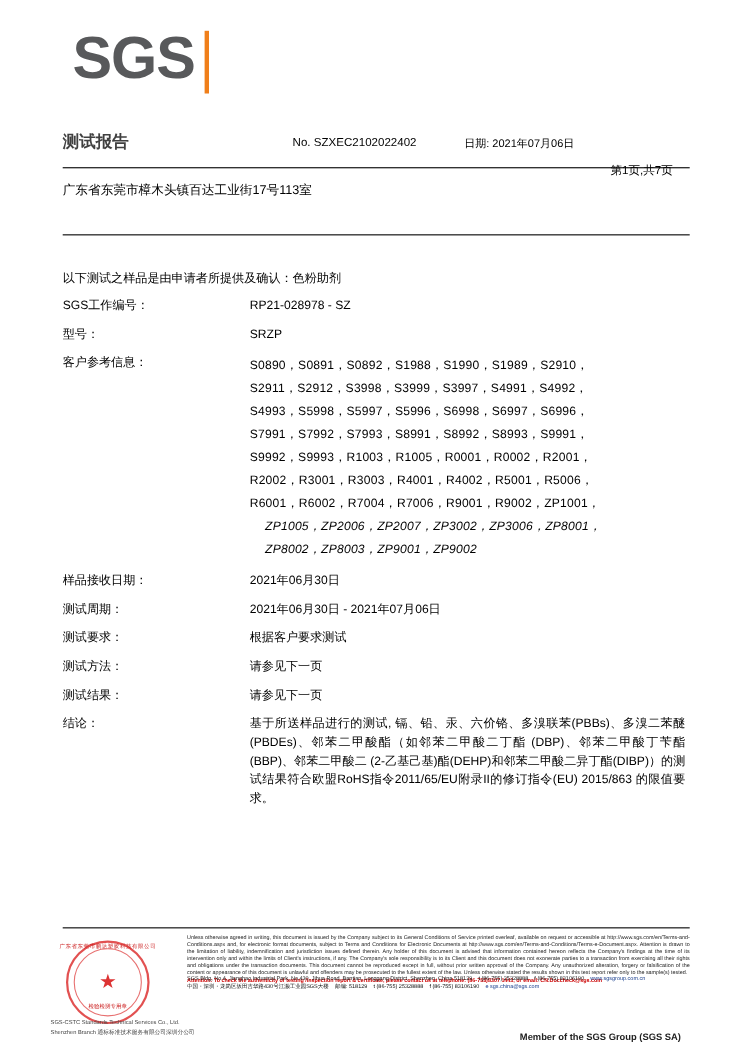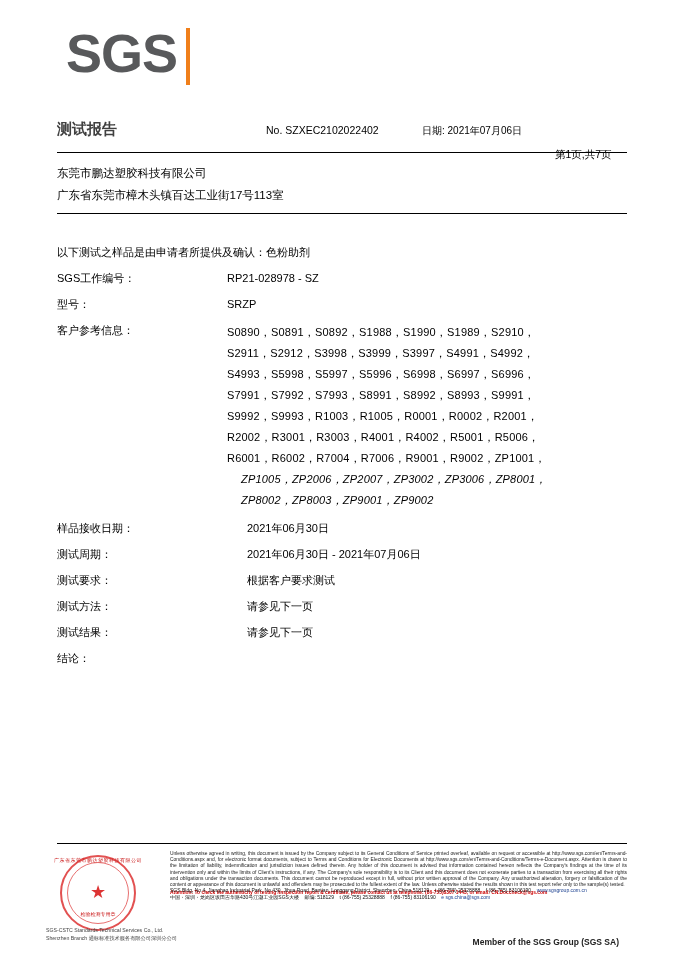--- a/index.html
+++ b/index.html
@@ -133,21 +133,21 @@
     flex: 1 1 auto;
     line-height: 17px;
   }
   .ref-lines div {
     line-height: 21px;
     letter-spacing: 0.2px;
   }
   .ref-lines div.indent { padding-left: 14px; font-style: italic; }
 
   .dates { margin-top: 4px; }
-  .dates .field-row { margin-bottom: 9px; gap: 20px; }
+  .dates .field-row { margin-bottom: 9px; }
 
   .conclusion .field-value {
     line-height: 17px;
     text-align: justify;
     padding-right: 4px;
   }
 
   
   .rule-footer { top: 843px; }
 
@@ -274,21 +274,20 @@
 
   <div class="title-row">
     <div class="doc-title">测试报告</div>
     <div class="doc-no">No. SZXEC2102022402</div>
     <div class="doc-date">日期: 2021年07月06日</div>
     <div class="doc-page">第1页,共7页</div>
   </div>
   <div class="rule rule-top"></div>
 
   <div class="company">
-    <div>东莞市鹏达塑胶科技有限公司</div>
     <div>广东省东莞市樟木头镇百达工业街17号113室</div>
   </div>
   <div class="rule rule-mid"></div>
 
   <div class="sample-line">以下测试之样品是由申请者所提供及确认：色粉助剂</div>
 
   <div class="fields">
 
     <div class="field-row">
       <div class="field-label">SGS工作编号：</div>
@@ -333,20 +332,21 @@
         <div class="field-value">请参见下一页</div>
       </div>
       <div class="field-row">
         <div class="field-label">测试结果：</div>
         <div class="field-value">请参见下一页</div>
       </div>
     </div>
 
     <div class="field-row conclusion">
       <div class="field-label">结论：</div>
+      <div class="field-value">基于所送样品进行的测试, 镉、铅、汞、六价铬、多溴联苯(PBBs)、多溴二苯醚(PBDEs)、邻苯二甲酸酯（如邻苯二甲酸二丁酯 (DBP)、邻苯二甲酸丁苄酯(BBP)、邻苯二甲酸二 (2-乙基己基)酯(DEHP)和邻苯二甲酸二异丁酯(DIBP)）的测试结果符合欧盟RoHS指令2011/65/EU附录II的修订指令(EU) 2015/863 的限值要求。</div>
     </div>
 
   </div>
 
   <div class="rule rule-footer"></div>
 
   <div class="stamp">
     <div class="stamp-circle"></div>
     <div class="stamp-inner"></div>
     <div class="stamp-star">★</div>

